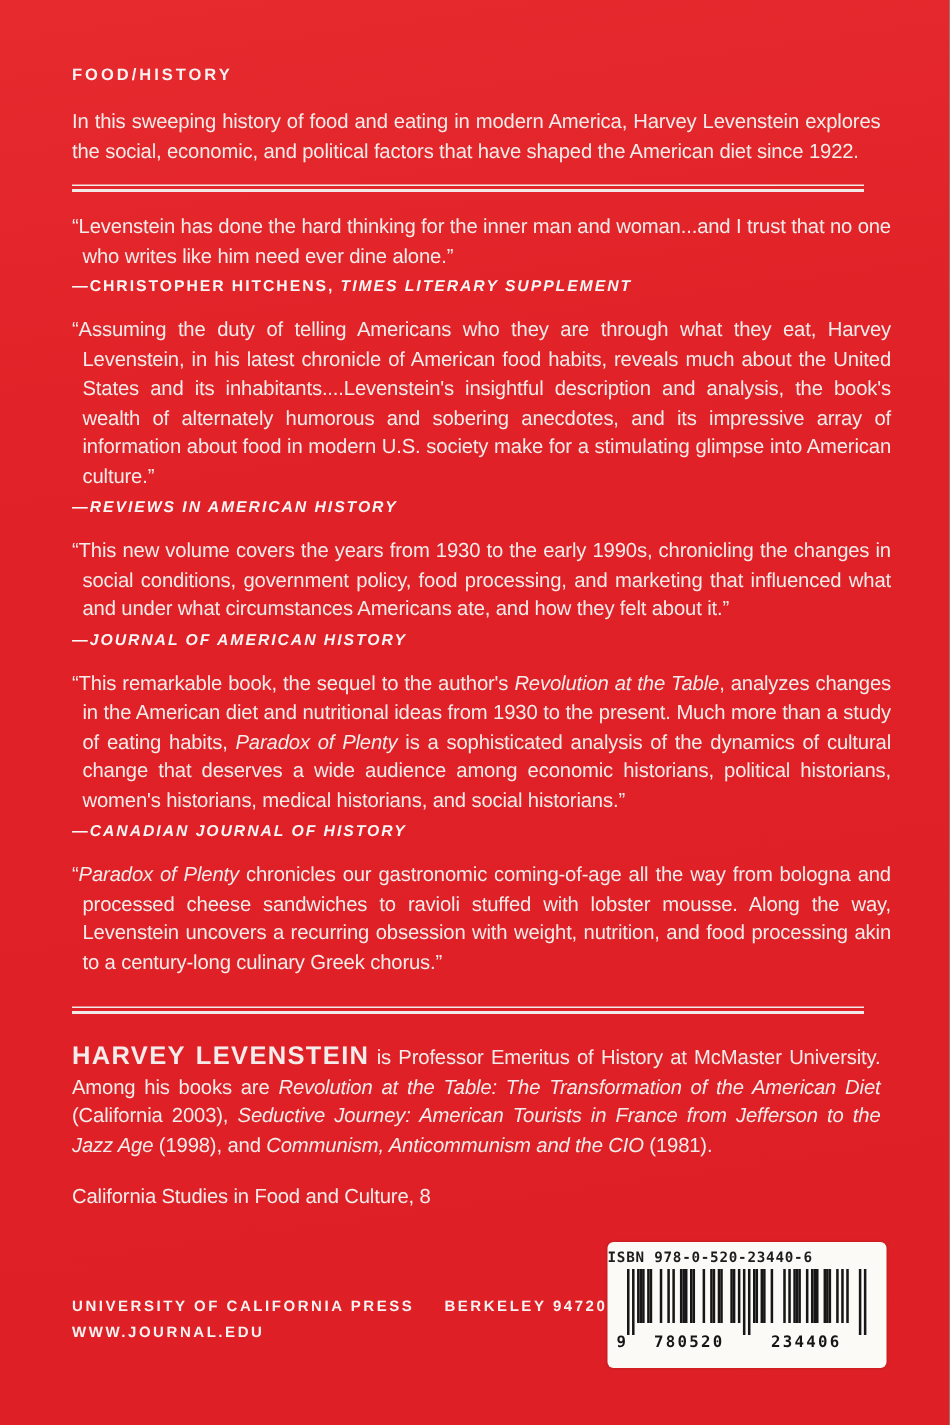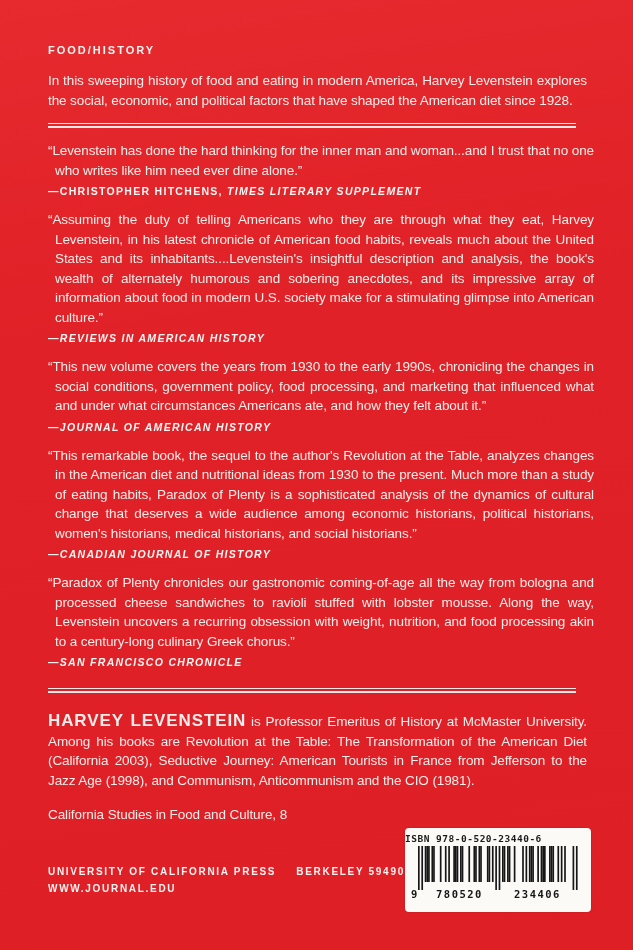--- a/index.html
+++ b/index.html
@@ -31,21 +31,21 @@
     margin-top:13px;
   }
   .rule.bottom{margin-top:20px;}
   .quote-block{margin-top:13px;}
   .quote{
     margin:0;width:539px;
     font-size:13.5px;line-height:19.5px;letter-spacing:-0.1px;
     text-align:justify;
     padding-left:7px;text-indent:-7px;
   }
-  .it{}
+  .it{font-style:italic;}
   .attr{
     margin:5px 0 0 0;
     font-size:10.5px;font-weight:bold;letter-spacing:1.3px;
     color:#faf6f5;
   }
   .attr .attr-source{font-style:italic;}
   .bio{
     margin:18px 0 0 0;width:539px;
     font-size:13.5px;line-height:19.5px;letter-spacing:-0.1px;
     text-align:justify;
@@ -87,21 +87,21 @@
     fill:#161616;letter-spacing:1.5px;
   }
 </style>
 </head>
 <body>
 
 <div class="cover">
 
   <div class="category">FOOD/HISTORY</div>
 
-  <p class="intro">In this sweeping history of food and eating in modern America, Harvey Levenstein explores the social, economic, and political factors that have shaped the American diet since 1928.</p>
+  <p class="intro">In this sweeping history of food and eating in modern America, Harvey Levenstein explores the social, economic, and political factors that have shaped the American diet since 1922.</p>
 
   <div class="rule"></div>
 
   <div>
 
     <div class="quote-block">
       <p class="quote"><span>“Levenstein has done the hard thinking for the inner man and woman...and I trust that no one who writes like him need ever dine alone.”</span></p>
       <p class="attr"><span class="attr-name">—CHRISTOPHER HITCHENS, </span><span class="attr-source">TIMES LITERARY SUPPLEMENT</span></p>
     </div>
 
@@ -115,34 +115,33 @@
       <p class="attr"><span class="attr-name">—</span><span class="attr-source">JOURNAL OF AMERICAN HISTORY</span></p>
     </div>
 
     <div class="quote-block">
       <p class="quote"><span>“This remarkable book, the sequel to the author's </span><span class="it">Revolution at the Table</span><span>, analyzes changes in the American diet and nutritional ideas from 1930 to the present. Much more than a study of eating habits, </span><span class="it">Paradox of Plenty</span><span> is a sophisticated analysis of the dynamics of cultural change that deserves a wide audience among economic historians, political historians, women's historians, medical historians, and social historians.”</span></p>
       <p class="attr"><span class="attr-name">—</span><span class="attr-source">CANADIAN JOURNAL OF HISTORY</span></p>
     </div>
 
     <div class="quote-block">
       <p class="quote"><span>“</span><span class="it">Paradox of Plenty</span><span> chronicles our gastronomic coming-of-age all the way from bologna and processed cheese sandwiches to ravioli stuffed with lobster mousse. Along the way, Levenstein uncovers a recurring obsession with weight, nutrition, and food processing akin to a century-long culinary Greek chorus.”</span></p>
-      <p class="attr"><span class="attr-name">—</span><span class="attr-source">SAN FRANCISCO CHRONICLE</span></p>
     </div>
 
 
   </div>
 
   <div class="rule bottom"></div>
 
   <p class="bio"><span class="sc">HARVEY LEVENSTEIN</span><span> is Professor Emeritus of History at McMaster University. Among his books are </span><span class="it">Revolution at the Table: The Transformation of the American Diet</span><span> (California 2003), </span><span class="it">Seductive Journey: American Tourists in France from Jefferson to the Jazz Age</span><span> (1998), and </span><span class="it">Communism, Anticommunism and the CIO</span><span> (1981).</span></p>
 
   <p class="series">California Studies in Food and Culture, 8</p>
 
   <div class="publisher">
-    <div><span>UNIVERSITY OF CALIFORNIA PRESS</span><span class="loc">BERKELEY 59490</span></div>
+    <div><span>UNIVERSITY OF CALIFORNIA PRESS</span><span class="loc">BERKELEY 94720</span></div>
     <div>WWW.JOURNAL.EDU</div>
   </div>
 
 
   <div class="barcode-box">
     <div class="isbn-label">ISBN 978-0-520-23440-6</div>
     <svg width="176" height="54" viewBox="0 0 176 54">
       <text class="bc-digits" x="1" y="52">9</text>
       <text class="bc-digits" x="26" y="52">780520</text>
       <text class="bc-digits" x="104" y="52">234406</text>

